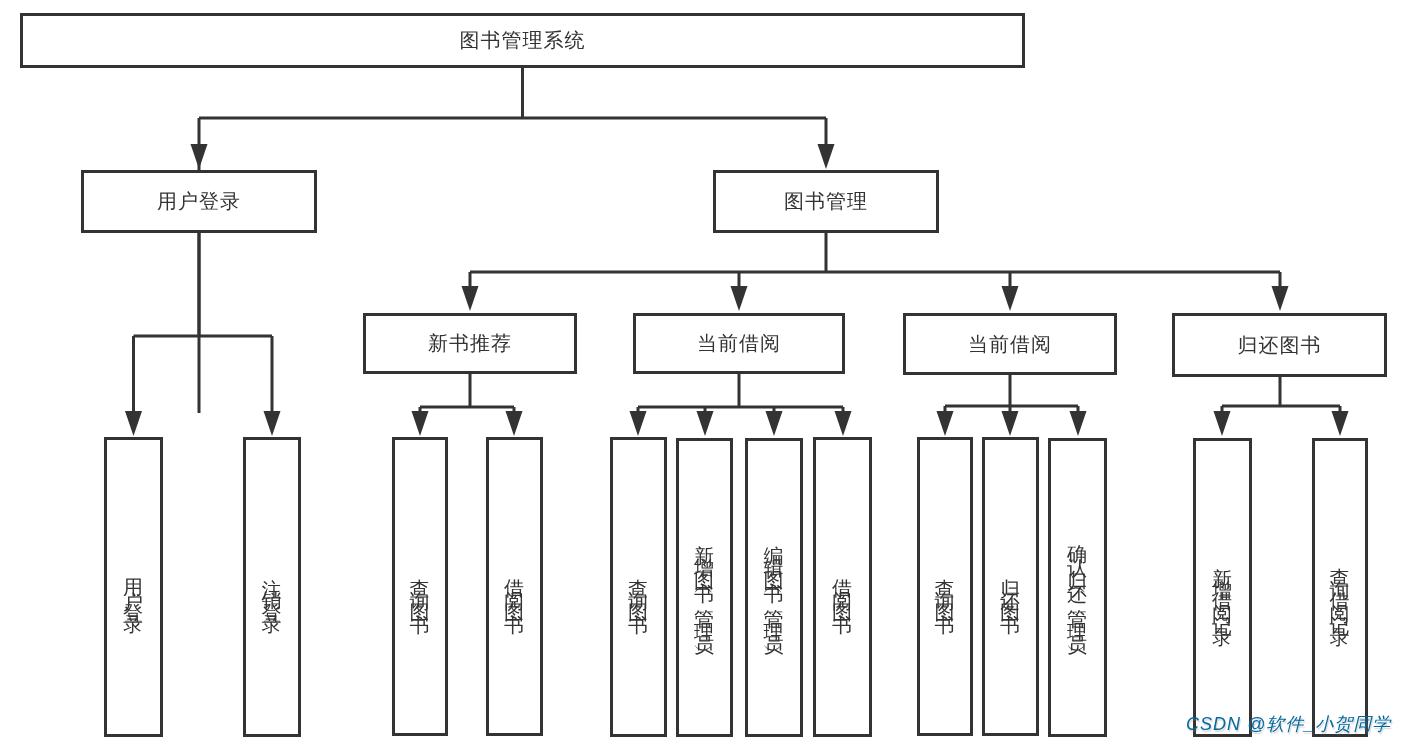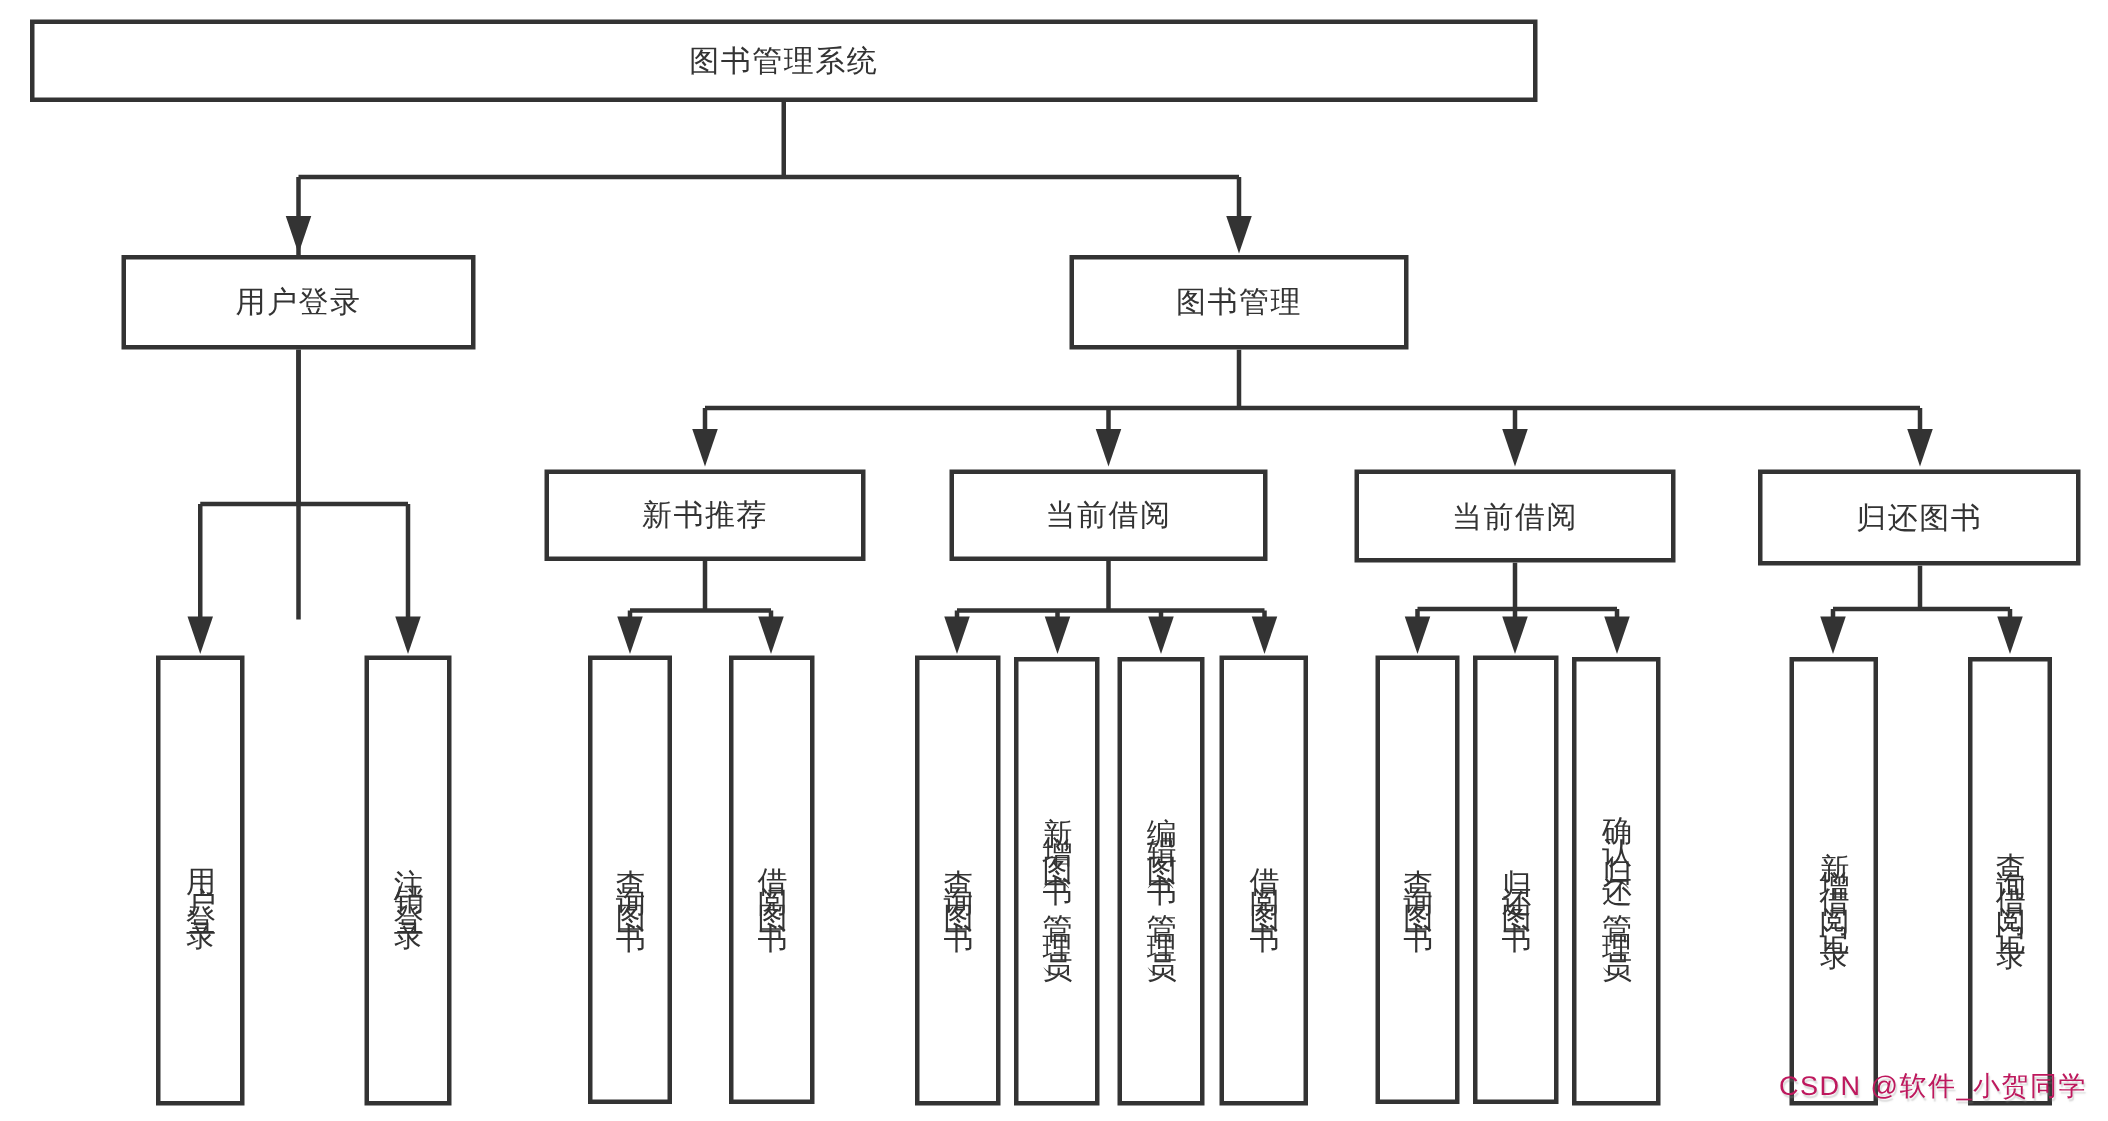--- a/index.html
+++ b/index.html
@@ -62,24 +62,25 @@
   .v10 { left: 982px;  top: 437px; width: 57px; height: 299px; }
   .v11 { left: 1048px; top: 438px; width: 59px; height: 299px; }
   .v12 { left: 1193px; top: 438px; width: 59px; height: 299px; }
   .v13 { left: 1312px; top: 438px; width: 56px; height: 299px; }
 
   .watermark {
     position: absolute;
     left: 1186px;
     top: 712px;
     font-size: 18px;
-    color: #be185d;
+    color: #0369a1;
     letter-spacing: 1px;
     white-space: nowrap;
     text-shadow: 1px 2px 1px rgba(140,140,140,0.35);
+    font-style: italic;
   }
 </style>
 </head>
 <body>
 
 <div class="stage">
 
   <svg class="connectors" width="1405" height="747" viewBox="0 0 1405 747" xmlns="http://www.w3.org/2000/svg">
 
     <g stroke="#333333" stroke-width="3" fill="none">

